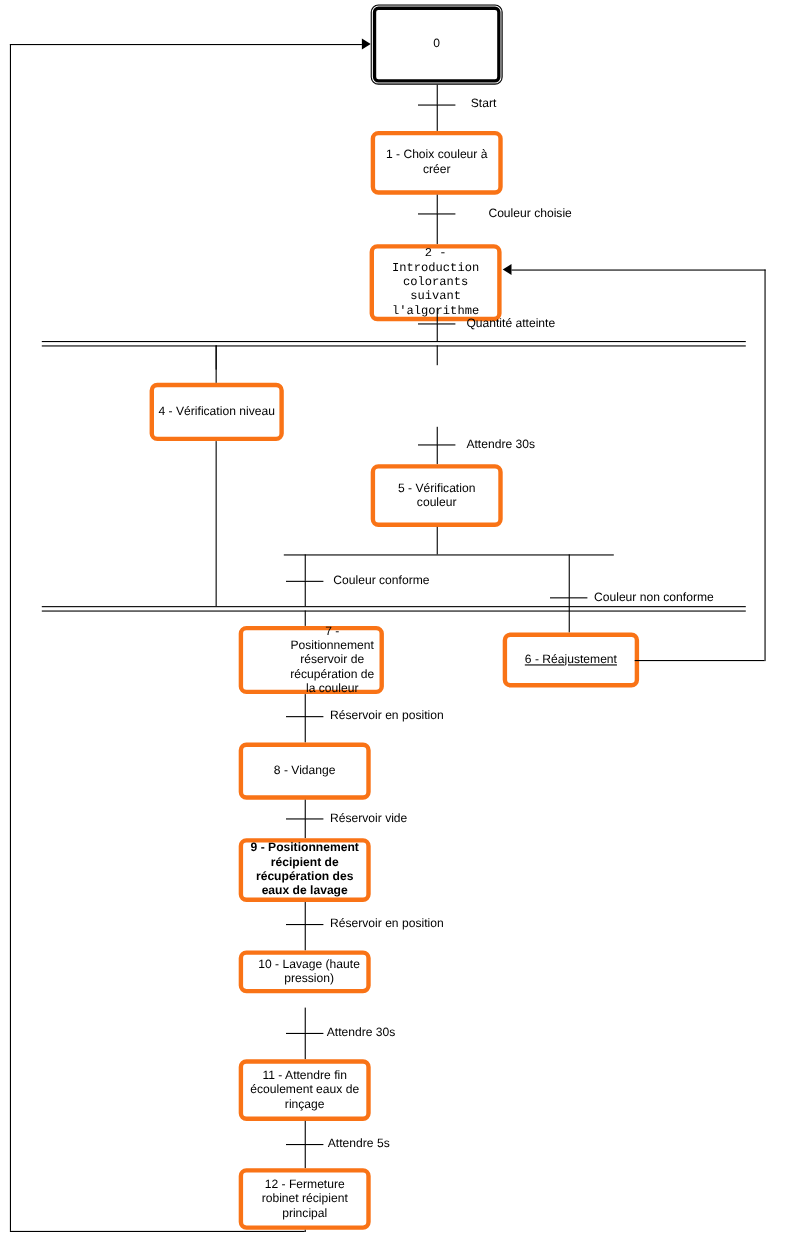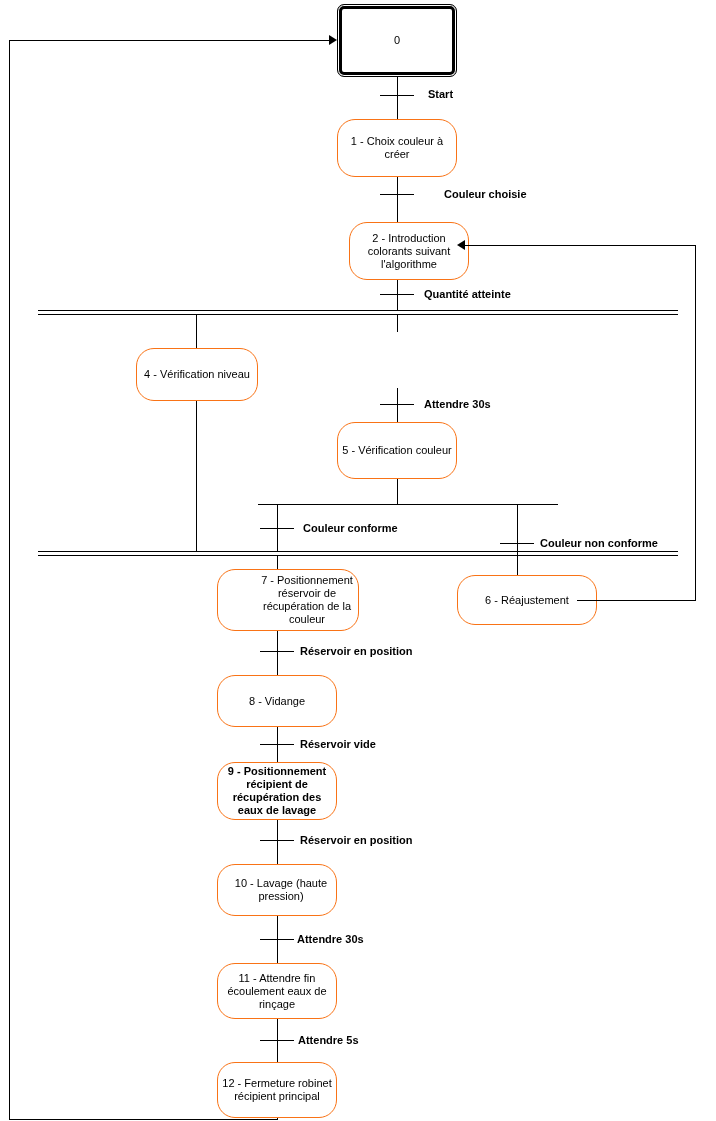--- a/index.html
+++ b/index.html
@@ -13,22 +13,22 @@
   #canvas {
     position: relative;
     width: 716px;
     height: 1121px;
     background: #ffffff;
     overflow: hidden;
   }
   .step {
     position: absolute;
     box-sizing: border-box;
-    border: 1px solid #f97316;
-    border-radius: 18px;
+    border: 4px solid #f97316;
+    border-radius: 7px;
     background: #ffffff;
     display: flex;
     align-items: center;
     justify-content: center;
     text-align: center;
     font-size: 11px;
     line-height: 13px;
     color: #000000;
     padding: 2px 4px;
   }
@@ -54,21 +54,20 @@
     position: absolute;
     background: #000000;
     height: 1px;
   }
   .label {
     position: absolute;
     font-size: 11px;
     line-height: 13px;
     color: #000000;
     white-space: nowrap;
-    font-weight: bold;
   }
   .arrow {
     position: absolute;
     width: 0;
     height: 0;
     border-style: solid;
   }
   .arrow.right {
     border-width: 5px 0 5px 8px;
     border-color: transparent transparent transparent #000000;
@@ -94,21 +93,21 @@
 
   <div class="step" style="left:337px; top:119px; width:120px; height:58px;">
     <span>1 - Choix couleur à créer</span>
   </div>
 
   <div class="vline" style="left:397px; top:177px; height:17px;"></div>
   <div class="trans" style="left:380px; top:194px; width:34px;"></div>
   <div class="label" style="left:420px; top:188px;margin-left:24px;">Couleur choisie</div>
   <div class="vline" style="left:397px; top:194px; height:28px;"></div>
 
-  <div class="step" style="left:349px; top:222px; width:120px; height:58px;">
+  <div class="step" style="left:336px; top:222px; width:120px; height:70px;font-family:Liberation Mono, monospace;">
     <span>2 - Introduction colorants suivant l'algorithme</span>
   </div>
 
   <div class="vline" style="left:397px; top:280px; height:14px;"></div>
   <div class="trans" style="left:380px; top:294px; width:34px;"></div>
   <div class="label" style="left:424px; top:288px;">Quantité atteinte</div>
   <div class="vline" style="left:397px; top:294px; height:16px;"></div>
 
   <div class="hline" style="left:38px; top:310px; width:640px;"></div>
   <div class="hline" style="left:38px; top:314px; width:640px;"></div>
@@ -138,35 +137,35 @@
   <div class="vline" style="left:277px; top:504px; height:24px;"></div>
   <div class="trans" style="left:260px; top:528px; width:34px;"></div>
   <div class="label" style="left:303px; top:522px;">Couleur conforme</div>
   <div class="vline" style="left:277px; top:528px; height:23px;"></div>
 
   <div class="vline" style="left:517px; top:504px; height:39px;"></div>
   <div class="trans" style="left:500px; top:543px; width:34px;"></div>
   <div class="label" style="left:540px; top:537px;text-align:right;">Couleur non conforme</div>
   <div class="vline" style="left:517px; top:543px; height:32px;"></div>
 
-  <div class="step" style="left:457px; top:575px; width:140px; height:50px;">
+  <div class="step" style="left:457px; top:575px; width:124px; height:50px;text-decoration:underline;">
     <span>6 - Réajustement</span>
   </div>
 
   <div class="hline" style="left:577px; top:600px; width:118px;"></div>
   <div class="vline" style="left:695px; top:245px; height:356px;"></div>
   <div class="hline" style="left:465px; top:245px; width:231px;"></div>
   <div class="arrow left" style="left:457px; top:240px;"></div>
 
   <div class="hline" style="left:38px; top:551px; width:640px;"></div>
   <div class="hline" style="left:38px; top:555px; width:640px;"></div>
 
   <div class="vline" style="left:277px; top:555px; height:14px;"></div>
 
-  <div class="step" style="left:217px; top:569px; width:142px; height:62px;padding-left:42px;">
+  <div class="step" style="left:217px; top:569px; width:132px; height:62px;padding-left:42px;">
     <span>7 - Positionnement réservoir de récupération de la couleur</span>
   </div>
 
   <div class="vline" style="left:277px; top:631px; height:20px;"></div>
   <div class="trans" style="left:260px; top:651px; width:34px;"></div>
   <div class="label" style="left:300px; top:645px;">Réservoir en position</div>
   <div class="vline" style="left:277px; top:651px; height:24px;"></div>
 
   <div class="step" style="left:217px; top:675px; width:120px; height:52px;">
     <span>8 - Vidange</span>
@@ -179,21 +178,21 @@
 
   <div class="step" style="left:217px; top:762px; width:120px; height:58px;font-weight:bold;">
     <span>9 - Positionnement récipient de récupération des eaux de lavage</span>
   </div>
 
   <div class="vline" style="left:277px; top:820px; height:20px;"></div>
   <div class="trans" style="left:260px; top:840px; width:34px;"></div>
   <div class="label" style="left:300px; top:834px;">Réservoir en position</div>
   <div class="vline" style="left:277px; top:840px; height:24px;"></div>
 
-  <div class="step" style="left:217px; top:864px; width:120px; height:52px;padding-left:12px;">
+  <div class="step" style="left:217px; top:864px; width:120px; height:39px;padding-left:12px;">
     <span>10 - Lavage (haute pression)</span>
   </div>
 
   <div class="vline" style="left:277px; top:916px; height:23px;"></div>
   <div class="trans" style="left:260px; top:939px; width:34px;"></div>
   <div class="label" style="left:297px; top:933px;">Attendre 30s</div>
   <div class="vline" style="left:277px; top:939px; height:24px;"></div>
 
   <div class="step" style="left:217px; top:963px; width:120px; height:56px;">
     <span>11 - Attendre fin écoulement eaux de rinçage</span>

